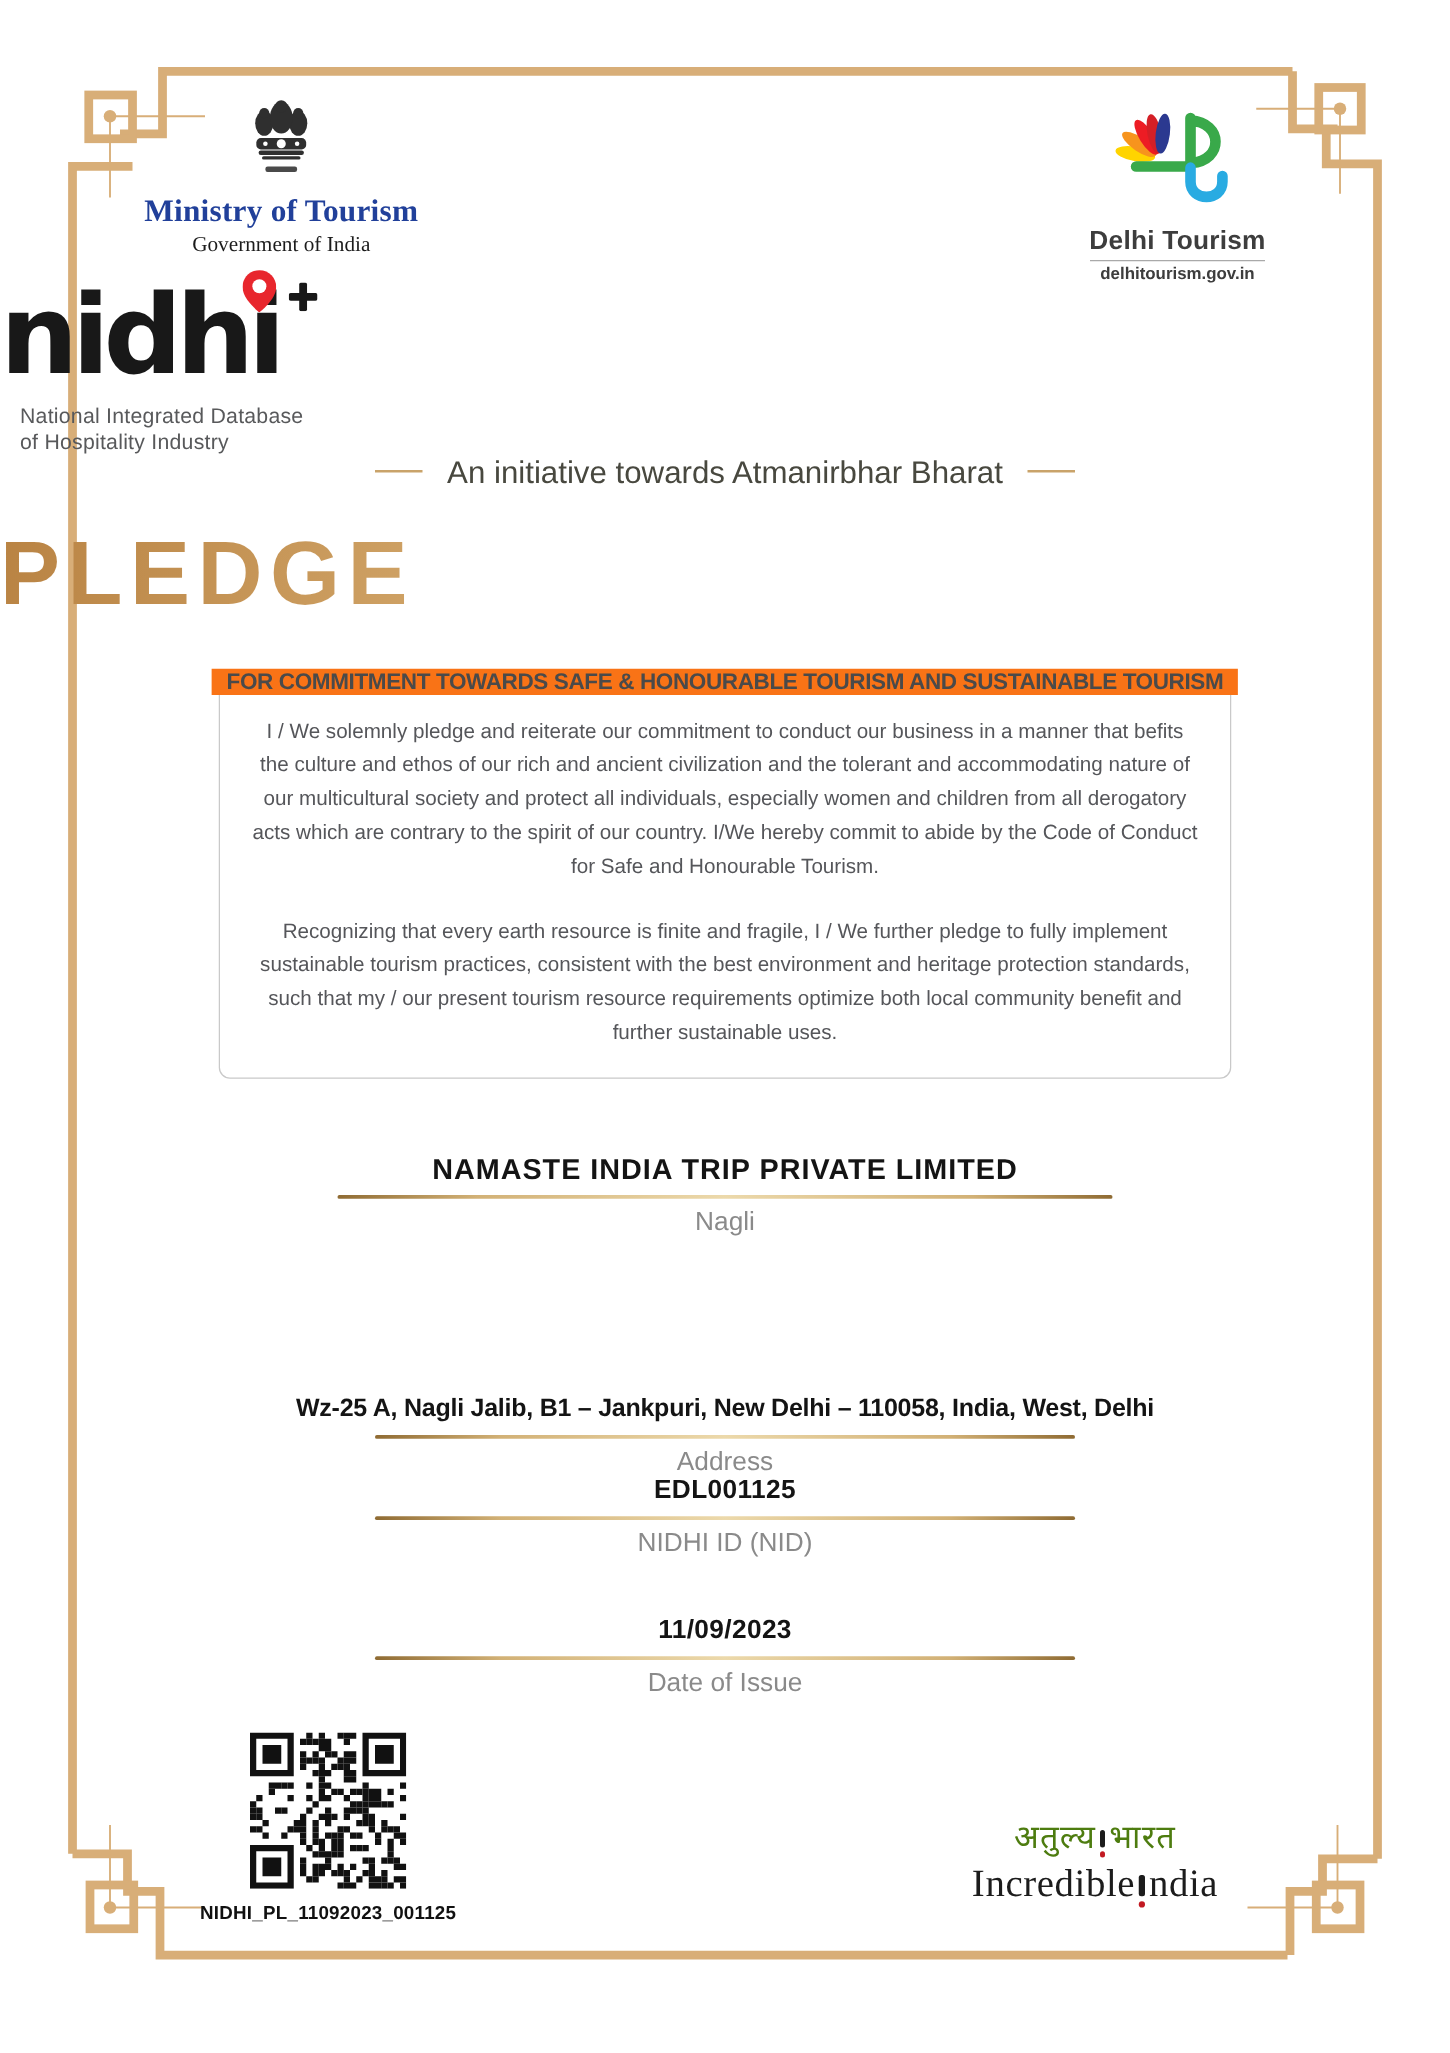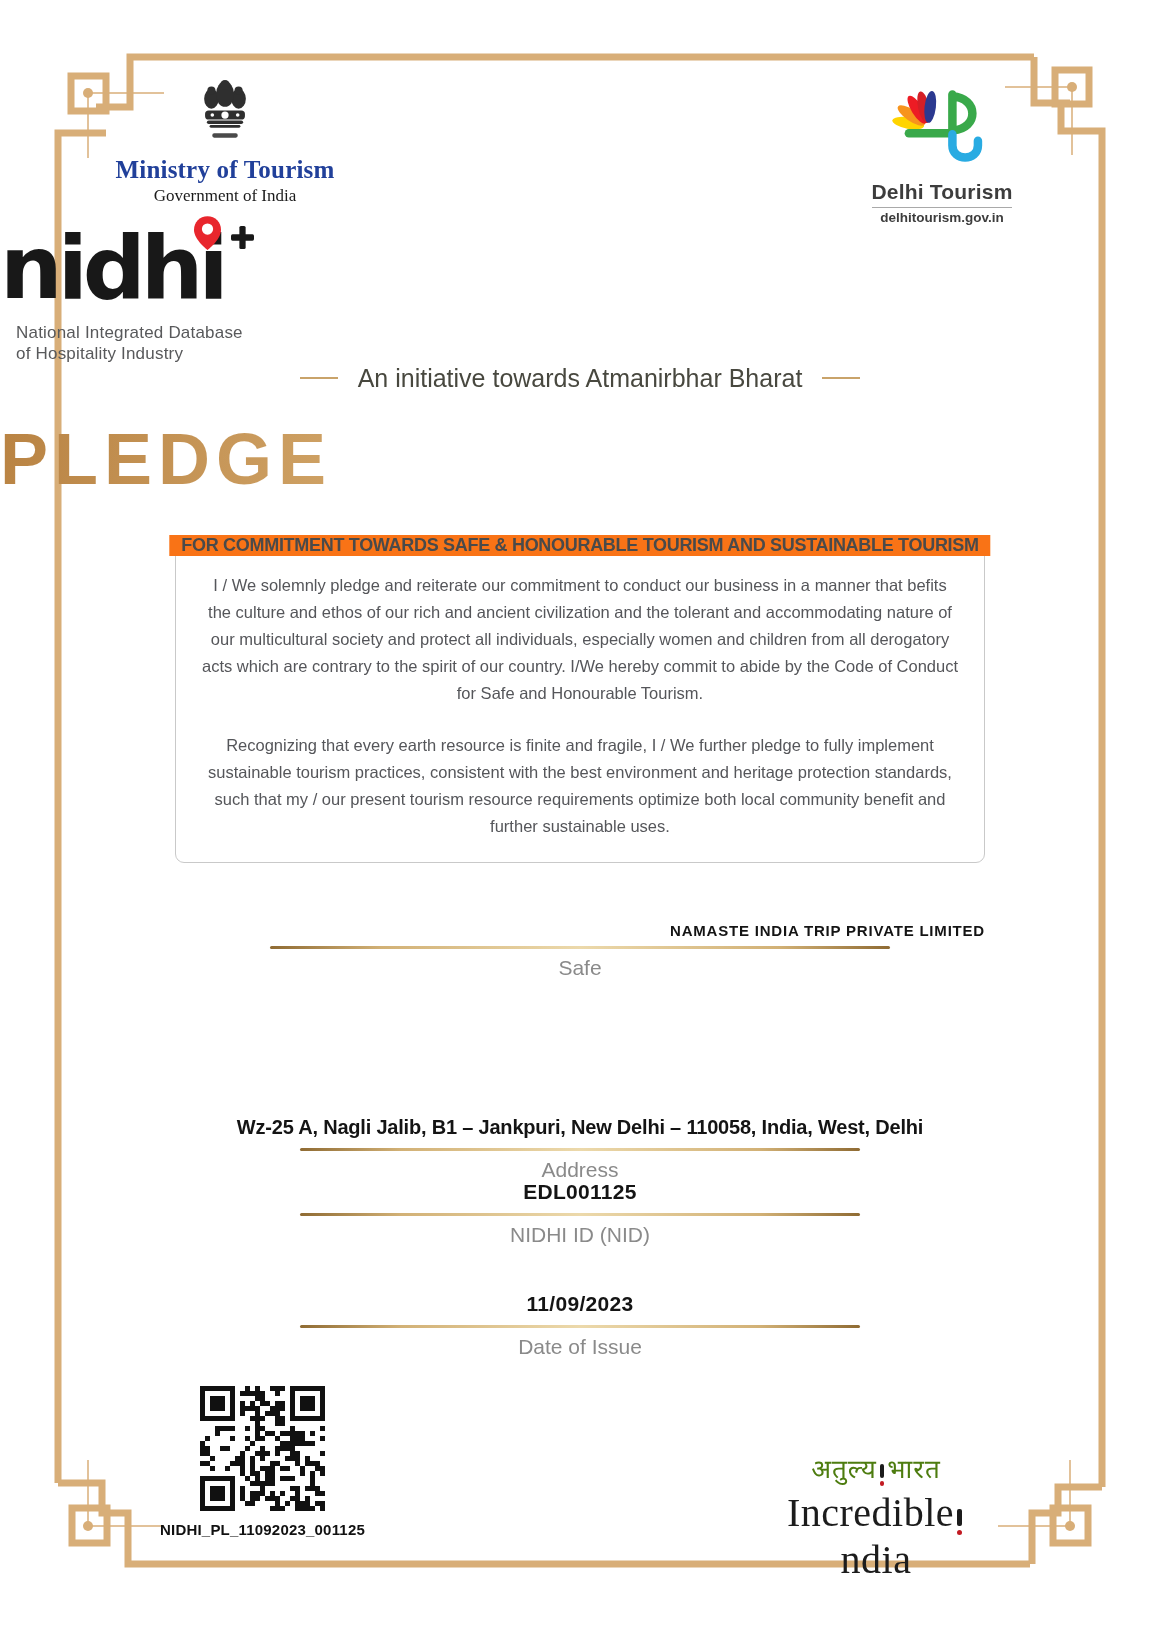--- a/index.html
+++ b/index.html
@@ -49,38 +49,38 @@
                   font-weight:bold;font-size:18px;letter-spacing:-.3px;color:#4a4a4a;}
   .pledge-par{margin:0;text-align:center;font-size:16.5px;line-height:27px;color:#55565a;}
   .pledge-par + .pledge-par{margin-top:25px;}
 
   
   .field{position:absolute;left:175px;width:810px;text-align:center;}
   .field-value{font-weight:bold;color:#141414;}
   .field-rule{height:3px;border-radius:2px;margin:0 auto;
     background:linear-gradient(90deg,#8f6b33,#d2b176 18%,#ecd9ab 50%,#d2b176 82%,#8f6b33);}
   .field-label{font-size:21px;color:#8a8a8a;margin-top:7px;}
-  .f-name{top:922px;}  .f-name .field-value{font-size:15px;letter-spacing:.8px;text-align:right;}
+  .f-name{top:922px;}  .f-name .field-value{font-size:23px;letter-spacing:.8px;}
   .f-name .field-rule{width:620px;margin-top:7px;}
   .f-address{top:1116px;} .f-address .field-value{font-size:20px;letter-spacing:-.2px;}
   .f-address .field-rule{width:560px;margin-top:9px;}
   .f-nid{top:1180px;} .f-nid .field-value{font-size:21px;letter-spacing:.3px;}
   .f-nid .field-rule{width:560px;margin-top:9px;}
   .f-date{top:1292px;} .f-date .field-value{font-size:21px;letter-spacing:.3px;}
   .f-date .field-rule{width:560px;margin-top:9px;}
 
   
   .qr-block{position:absolute;left:160px;top:1386px;width:205px;text-align:center;}
   .qr-holder{display:inline-block;}
   .qr-caption{margin-top:6px;font-weight:bold;font-size:15px;color:#111;letter-spacing:.2px;}
 
   
   .incredible{position:absolute;right:166px;top:1450px;width:236px;text-align:center;}
   .inc-hindi{font-family:"DejaVu Sans",sans-serif;font-size:26px;color:#4d7c0f;letter-spacing:1px;}
-  .inc-english{font-family:"Liberation Serif",serif;font-size:40px;color:#1c1c1c;margin-top:3px;letter-spacing:.5px;}
+  .inc-english{font-family:"Liberation Serif",serif;font-size:31px;color:#1c1c1c;margin-top:3px;letter-spacing:.5px;}
   .excl{display:inline-flex;flex-direction:column;align-items:center;vertical-align:baseline;margin:0 3px;}
   .excl .bar{width:4.5px;height:17px;background:#1c1c1c;border-radius:2px;}
   .excl .dot{width:5px;height:5px;border-radius:50%;background:#c21a22;margin-top:3.5px;}
   .excl-sm .bar{height:14px;width:4px;}
   .excl-sm .dot{width:4.5px;height:4.5px;margin-top:3px;}
 </style>
 </head>
 <body>
 
 <div class="page">
@@ -194,21 +194,21 @@
 
   <div class="pledge-box">
     <div class="pledge-heading">FOR COMMITMENT TOWARDS SAFE &amp; HONOURABLE TOURISM AND SUSTAINABLE TOURISM</div>
     <p class="pledge-par">I / We solemnly pledge and reiterate our commitment to conduct our business in a manner that befits the culture and ethos of our rich and ancient civilization and the tolerant and accommodating nature of our multicultural society and protect all individuals, especially women and children from all derogatory acts which are contrary to the spirit of our country. I/We hereby commit to abide by the Code of Conduct for Safe and Honourable Tourism.</p>
     <p class="pledge-par">Recognizing that every earth resource is finite and fragile, I / We further pledge to fully implement sustainable tourism practices, consistent with the best environment and heritage protection standards, such that my / our present tourism resource requirements optimize both local community benefit and further sustainable uses.</p>
   </div>
 
   <div class="field f-name">
     <div class="field-value">NAMASTE INDIA TRIP PRIVATE LIMITED</div>
     <div class="field-rule"></div>
-    <div class="field-label">Safe</div>
+    <div class="field-label">Nagli</div>
   </div>
 
   <div class="field f-address">
     <div class="field-value">Wz-25 A, Nagli Jalib, B1 – Jankpuri, New Delhi – 110058, India, West, Delhi</div>
     <div class="field-rule"></div>
     <div class="field-label">Address</div>
   </div>
 
   <div class="field f-nid">
     <div class="field-value">EDL001125</div>

